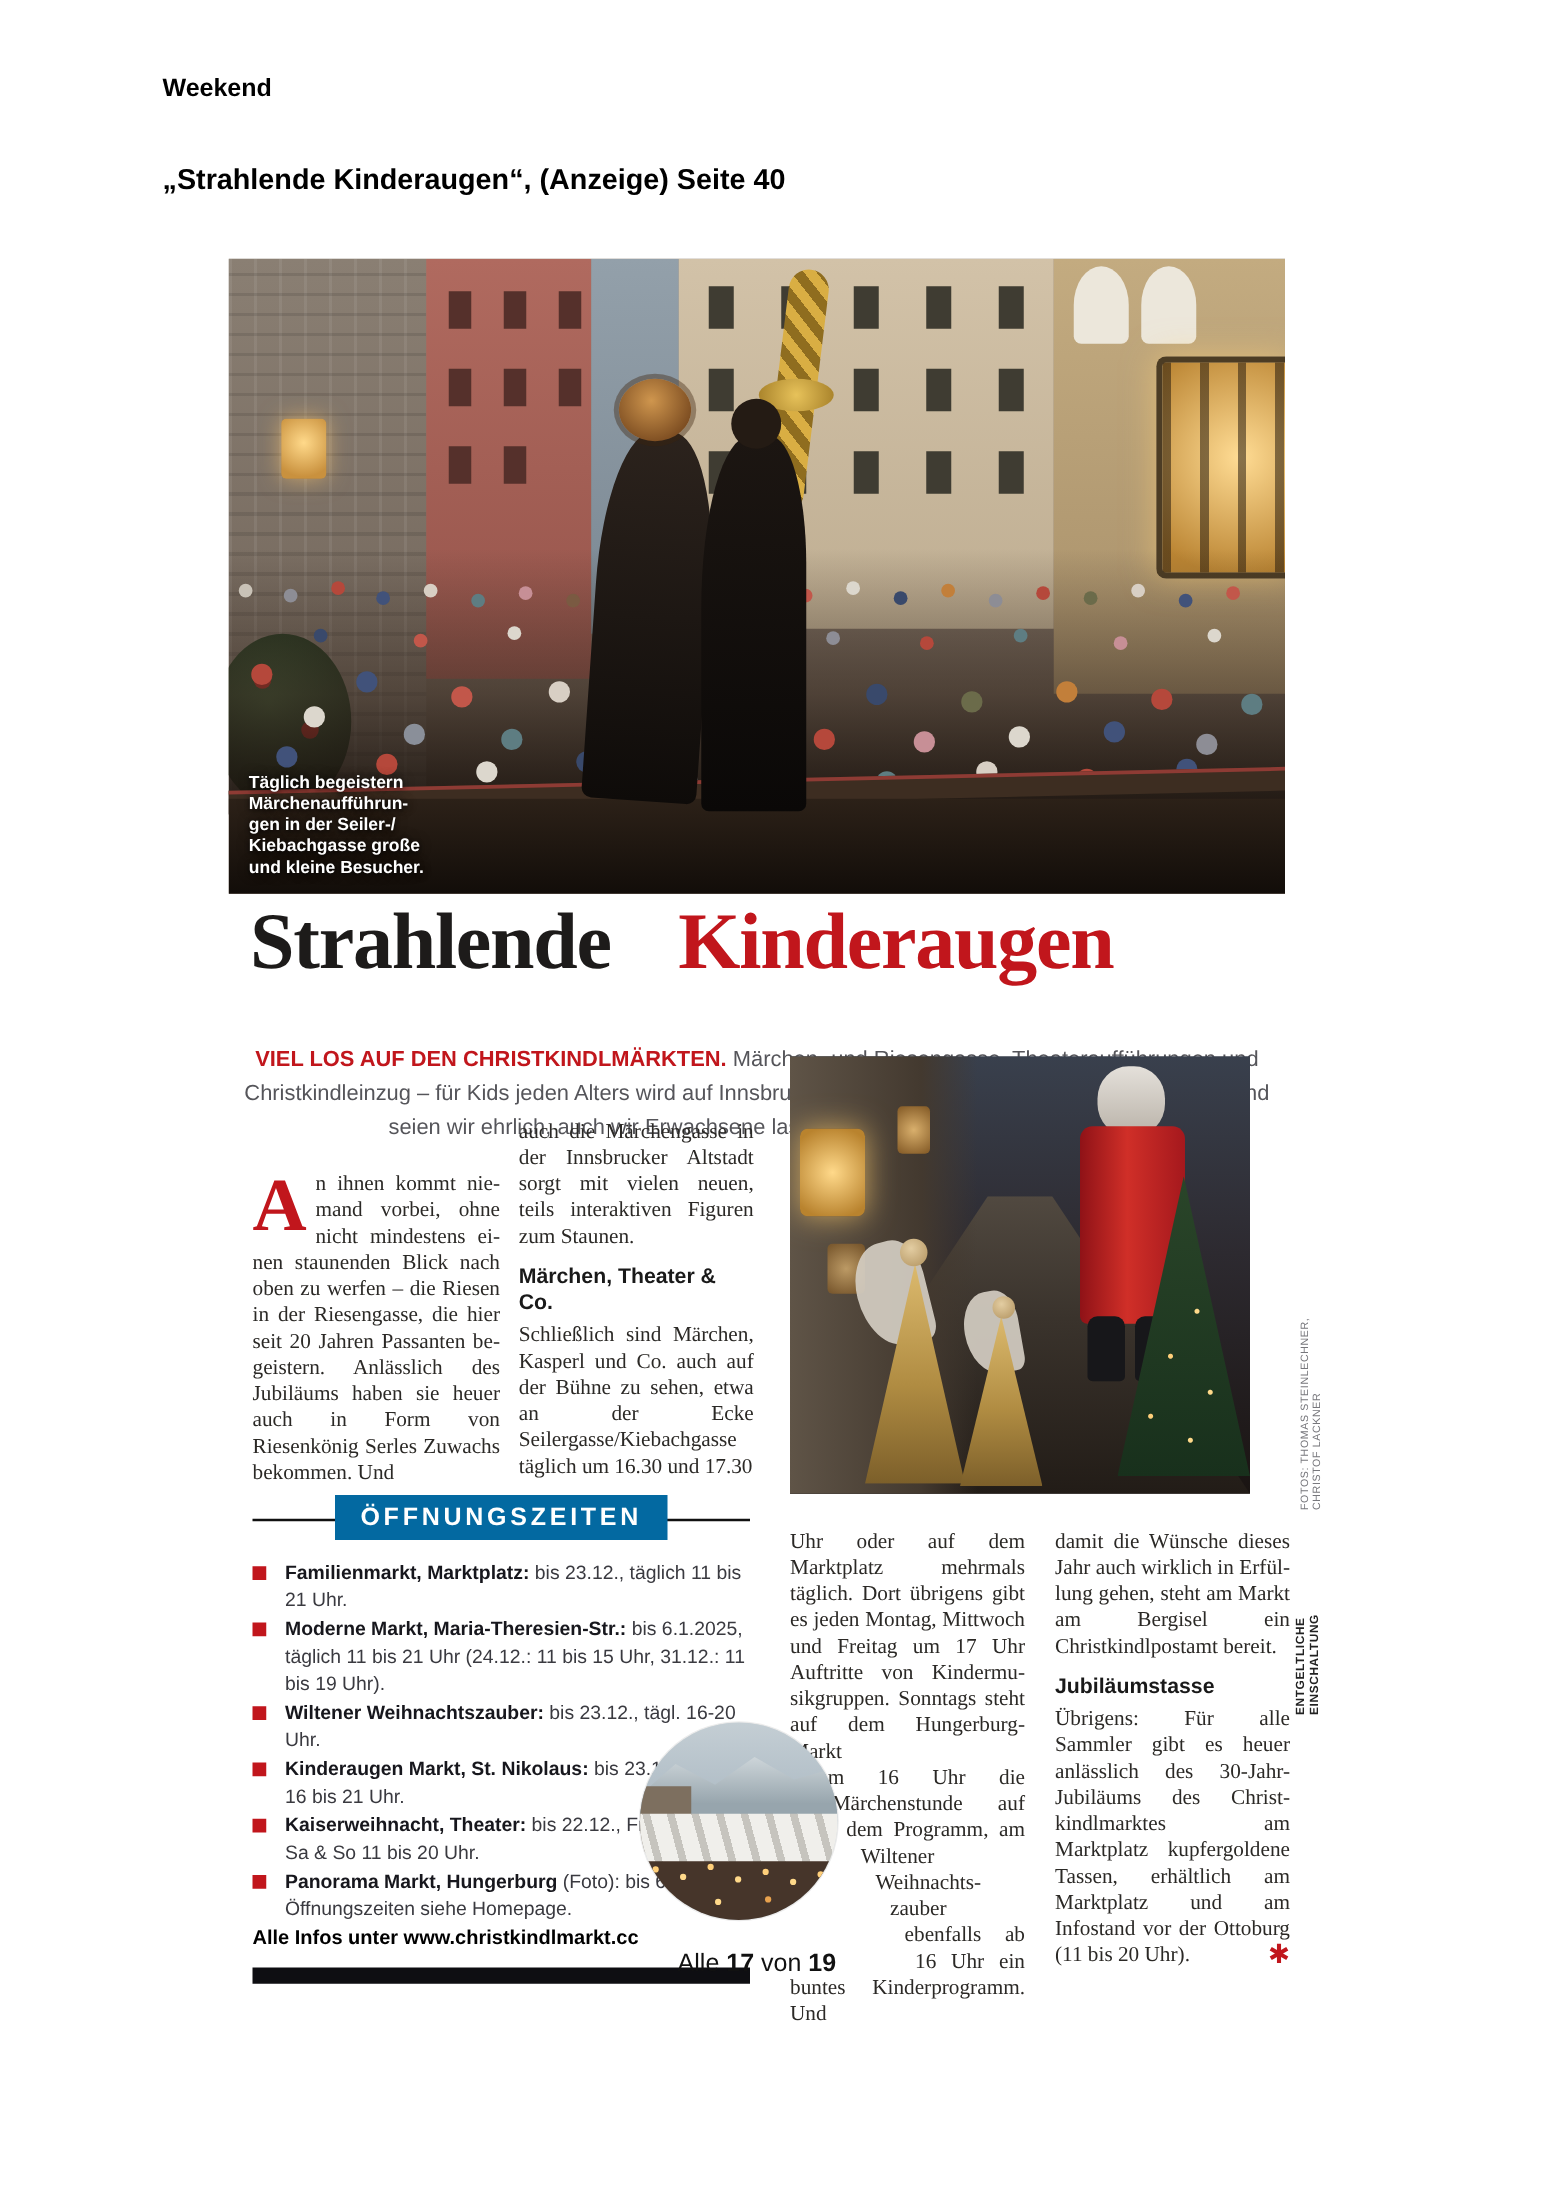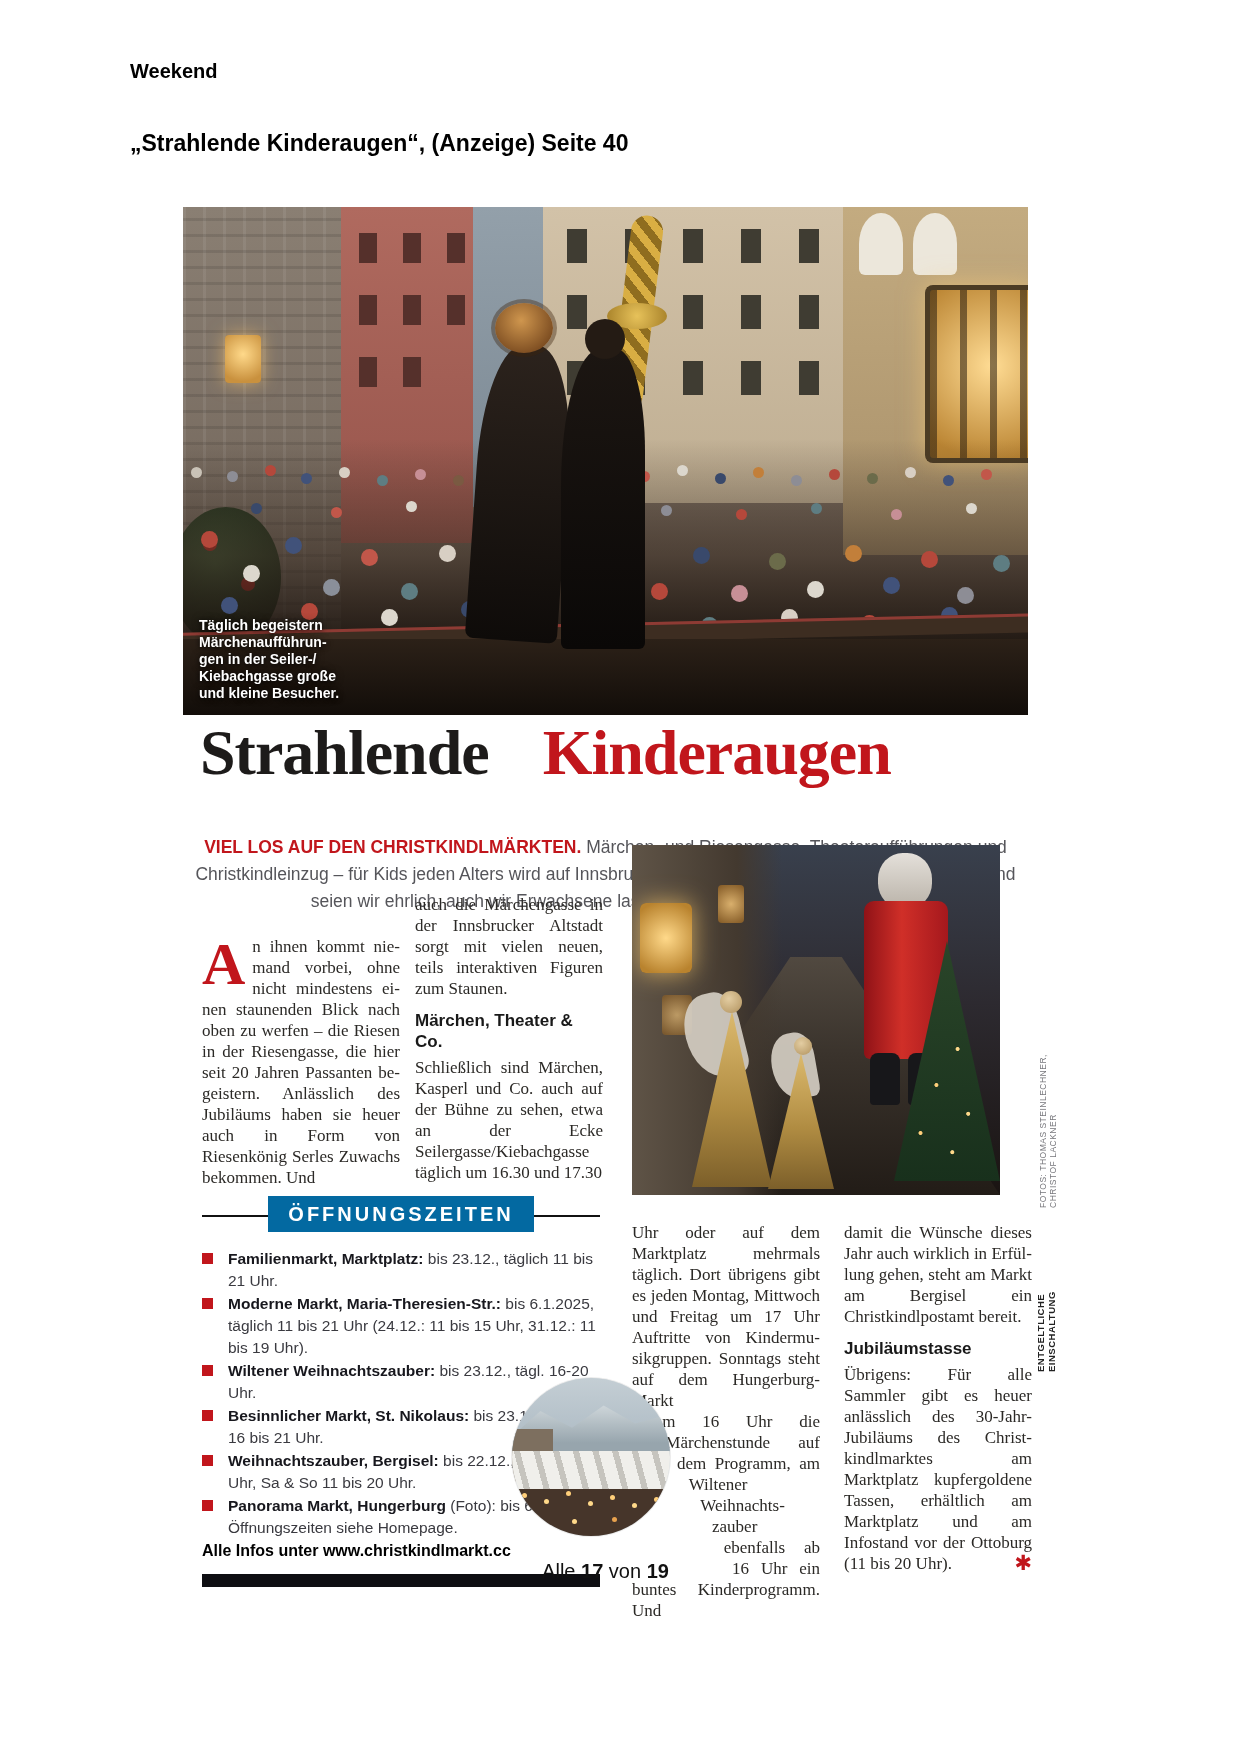--- a/index.html
+++ b/index.html
@@ -231,22 +231,22 @@
 
   <div class="hours">
     <div class="hours-head">
       <div class="hours-rule"></div>
       <div class="hours-title">ÖFFNUNGSZEITEN</div>
     </div>
     <ul class="hours-list">
       <li><span class="sq"></span><b class="mk">Familienmarkt, Marktplatz:</b> <span>bis 23.12., täglich 11 bis 21 Uhr.</span></li>
       <li><span class="sq"></span><b class="mk">Moderne Markt, Maria-Theresien-Str.:</b> <span>bis 6.1.2025, täglich 11 bis 21 Uhr (24.12.: 11 bis 15 Uhr, 31.12.: 11 bis 19 Uhr).</span></li>
       <li><span class="sq"></span><b class="mk">Wiltener Weihnachtszauber:</b> <span>bis 23.12., tägl. 16-20 Uhr.</span></li>
-      <li><span class="sq"></span><b class="mk">Besinnlicher Markt, St. Nikolaus:</b> <span>bis 23.12., täglich 16 bis 21 Uhr.</span></li>
-      <li><span class="sq"></span><b class="mk">Weihnachtszauber, Bergisel:</b> <span>bis 22.12., Fr 14-20 Uhr, Sa &amp; So 11 bis 20 Uhr.</span></li>
+      <li><span class="sq"></span><b class="mk">Kinderaugen Markt, St. Nikolaus:</b> <span>bis 23.12., täglich 16 bis 21 Uhr.</span></li>
+      <li><span class="sq"></span><b class="mk">Kaiserweihnacht, Theater:</b> <span>bis 22.12., Fr 14-20 Uhr, Sa &amp; So 11 bis 20 Uhr.</span></li>
       <li><span class="sq"></span><b class="mk">Panorama Markt, Hungerburg</b> <span>(Foto): bis 6.1.2025, Öffnungszeiten siehe Homepage.</span></li>
     </ul>
     <div class="hours-note">Alle Infos unter www.christkindlmarkt.cc</div>
     <div class="hours-bar"></div>
   </div>
 
   <div class="photo2">
     <div class="p2-floor"></div>
     <div class="p2-left"></div>
     <div class="p2-glow1"></div>

